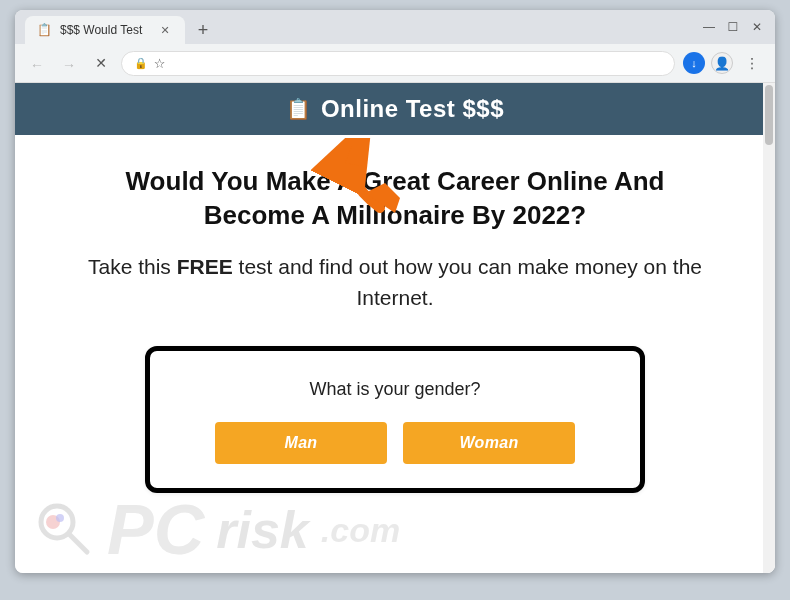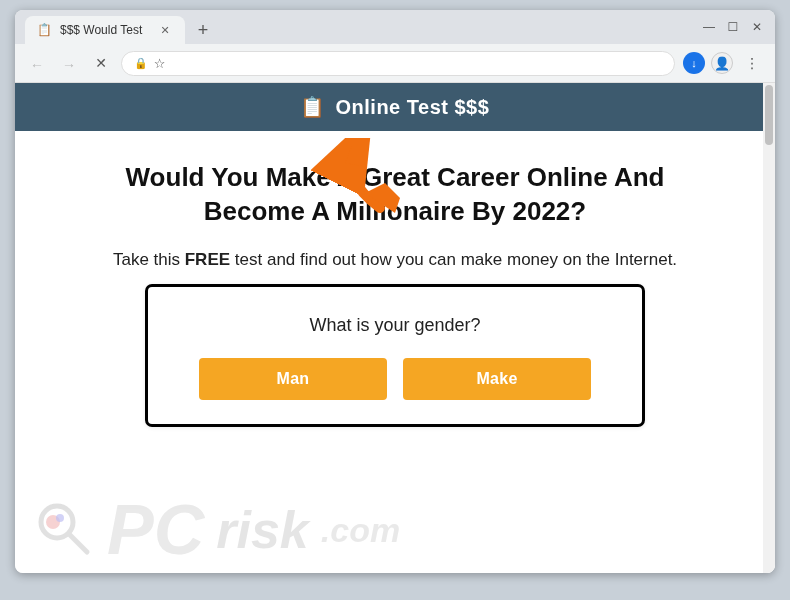--- a/index.html
+++ b/index.html
@@ -207,52 +207,52 @@
       display: flex;
       align-items: center;
       justify-content: center;
       gap: 10px;
     }
     .site-header-icon {
       font-size: 20px;
     }
     .site-header-title {
       color: #fff;
-      font-size: 20px;
+      font-size: 24px;
       font-weight: 600;
       letter-spacing: 0.5px;
     }
 
     
     .main-content {
       padding: 30px 60px 20px;
       text-align: center;
     }
     .main-headline {
       font-size: 26px;
       font-weight: 700;
       color: #111;
       line-height: 1.3;
       margin-bottom: 18px;
     }
     .main-subtext {
-      font-size: 17px;
+      font-size: 21px;
       color: #222;
       line-height: 1.5;
-      margin-bottom: 12px;
+      margin-bottom: 32px;
     }
     .main-subtext strong {
       font-weight: 700;
     }
 
     
     .survey-card {
       background: #fff;
-      border: 3px solid #000000;
-      border-radius: 7px;
+      border: 5px solid #000000;
+      border-radius: 12px;
       padding: 28px 20px 24px;
       max-width: 500px;
       margin: 0 auto;
       box-shadow: 0 1px 4px rgba(0,0,0,0.08);
     }
     .survey-question {
       font-size: 18px;
       color: #222;
       margin-bottom: 22px;
       font-weight: 400;
@@ -261,25 +261,26 @@
       display: flex;
       gap: 16px;
       justify-content: center;
     }
     .gender-btn {
       background: #f5a623;
       color: #fff;
       border: none;
       border-radius: 4px;
       padding: 12px 0;
-      width: 188px;
+      width: 172px;
       font-size: 16px;
       font-weight: 600;
       cursor: pointer;
       letter-spacing: 0.3px;
+      font-style: italic;
     }
 
     
     .watermark {
       position: absolute;
       bottom: 0;
       left: 0;
       right: 12px;
       padding: 8px 20px;
       display: flex;
@@ -383,21 +384,21 @@
     <div class="main-content">
       <h1 class="main-headline">Would You Make A Great Career Online And Become A Millionaire By 2022?</h1>
       <p class="main-subtext">
         <span>Take this </span><strong>FREE</strong><span> test and find out how you can make money on the Internet.</span>
       </p>
 
       <div class="survey-card">
         <p class="survey-question">What is your gender?</p>
         <div class="gender-buttons">
           <button class="gender-btn">Man</button>
-          <button class="gender-btn">Make</button>
+          <button class="gender-btn">Woman</button>
         </div>
       </div>
     </div>
 
     <div class="watermark">
 
       <svg class="watermark-icon" viewBox="0 0 60 60">
         <circle cx="22" cy="22" r="16" fill="none" stroke="#888" stroke-width="5"></circle>
         <circle cx="18" cy="22" r="7" fill="#c00" opacity="0.7"></circle>
         <circle cx="25" cy="18" r="4" fill="#00c" opacity="0.7"></circle>

